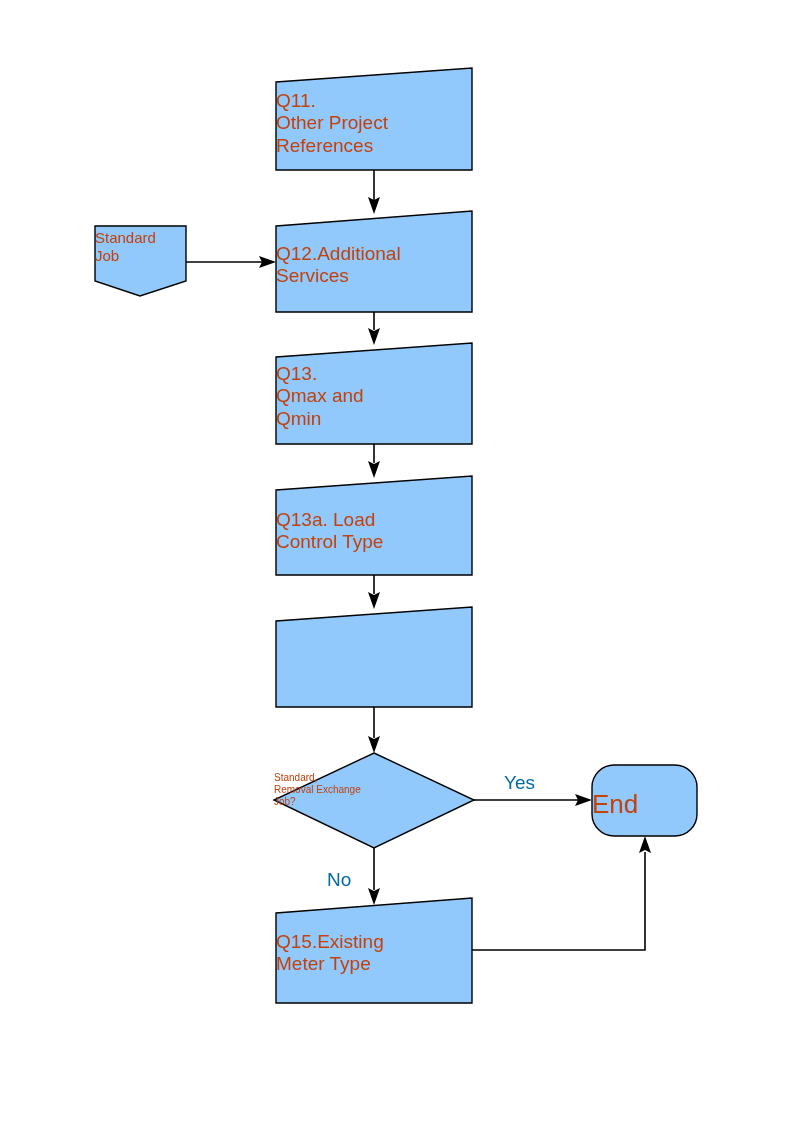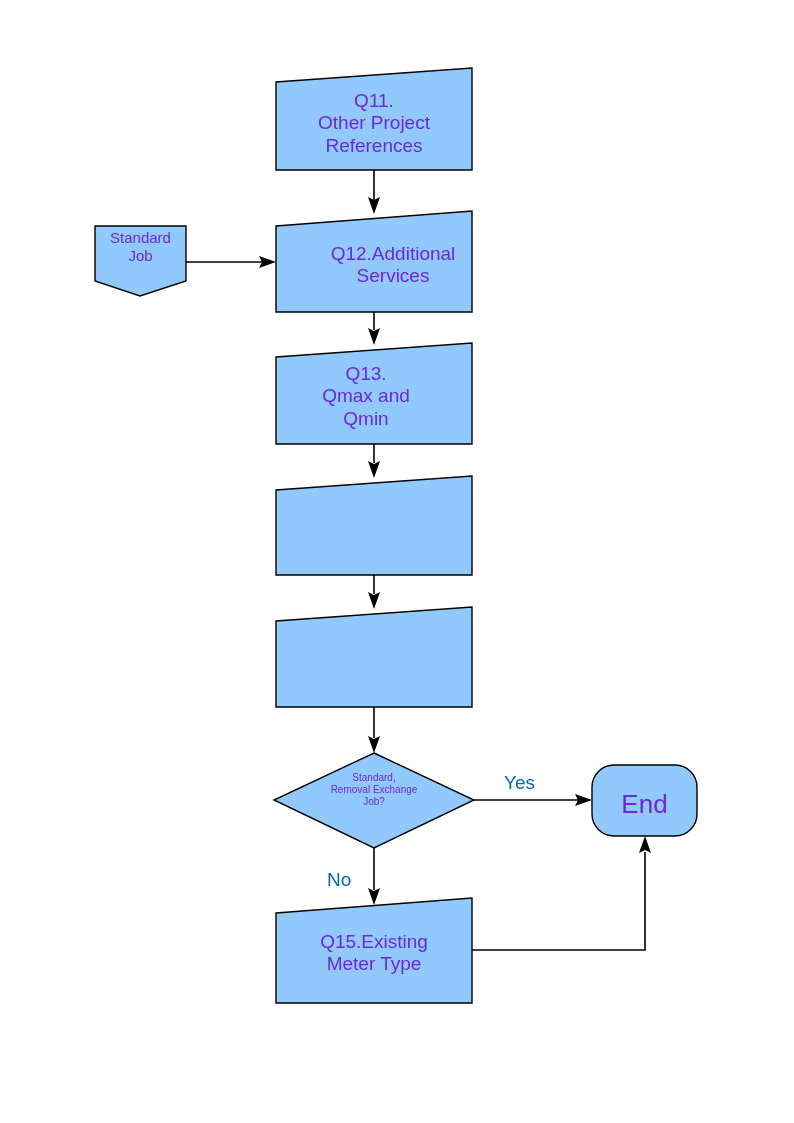--- a/index.html
+++ b/index.html
@@ -38,22 +38,22 @@
     stroke-width: 1.6;
     fill: none;
     stroke-linecap: butt;
   }
   .arrowhead {
     fill: #000000;
     stroke: none;
   }
   .node-label {
     position: absolute;
-    text-align: center;
-    color: #6d28d9;
+    text-align: left;
+    color: #c2410c;
     font-family: "Liberation Sans", sans-serif;
     line-height: 1.18;
     white-space: pre-line;
     pointer-events: none;
     font-weight: normal;
   }
   .lbl-box {
     font-size: 19px;
   }
   .lbl-small {
@@ -147,27 +147,29 @@
 
   </svg>
 
   <div class="node-label lbl-box" style="left:276px; top:90px; width:196px;">Q11.
 Other Project
 References</div>
 
   <div class="node-label lbl-small" style="left:95px; top:229px; width:91px;">Standard
 Job</div>
 
-  <div class="node-label lbl-box" style="left:276px; top:243px; width:196px;margin-left:19px;">Q12.Additional
+  <div class="node-label lbl-box" style="left:276px; top:243px; width:196px;">Q12.Additional
 Services</div>
 
   <div class="node-label lbl-box" style="left:276px; top:363px; width:180px;">Q13.
 Qmax and
 Qmin</div>
 
+  <div class="node-label lbl-box" style="left:276px; top:509px; width:196px;">Q13a. Load
+Control Type</div>
 
 
   <div class="node-label lbl-diamond" style="left:274px; top:772px; width:200px;">Standard,
 Removal Exchange
 Job?</div>
 
   <div class="node-label lbl-end" style="left:592px; top:789px; width:105px;">End</div>
 
   <div class="node-label lbl-box" style="left:276px; top:931px; width:196px;">Q15.Existing
 Meter Type</div>

